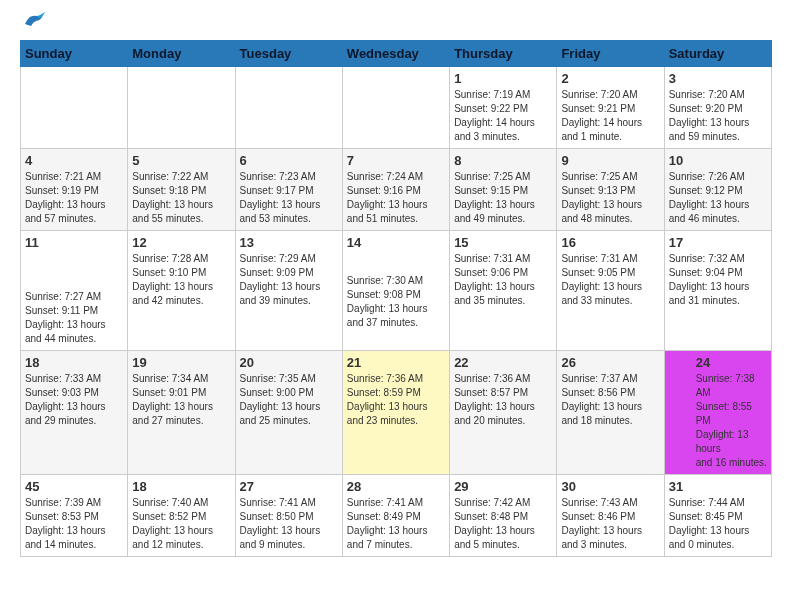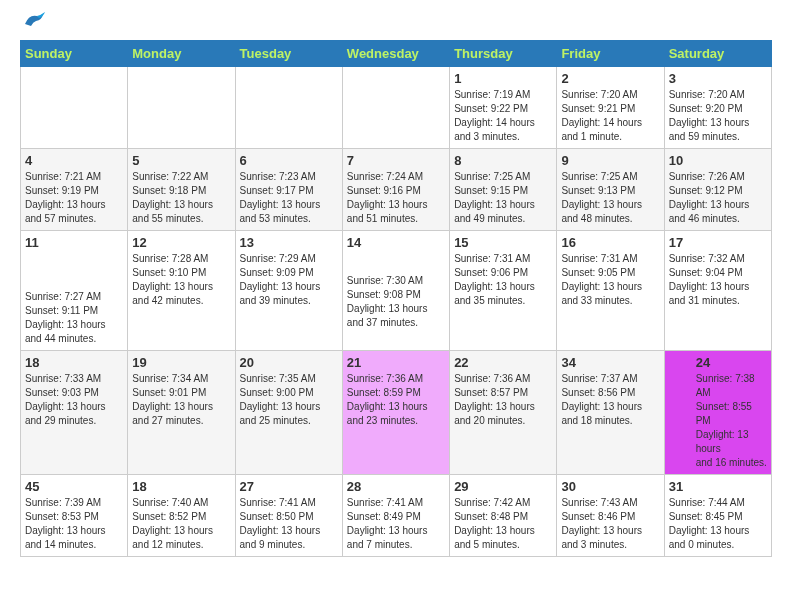--- a/index.html
+++ b/index.html
@@ -44,21 +44,21 @@
       font-size: 16px;
       color: #555;
     }
     .calendar-table {
       width: 100%;
       border-collapse: collapse;
       border: 1px solid #ccc;
     }
     .calendar-table th {
       background-color: #2979b8;
-      color: #bef264;
+      color: #0f172a;
       font-size: 13px;
       font-weight: bold;
       padding: 5px 4px;
       text-align: left;
       border: 1px solid #2979b8;
     }
     .calendar-table td {
       vertical-align: top;
       border: 1px solid #ccc;
       padding: 4px 4px;
@@ -265,36 +265,36 @@
 Daylight: 13 hours
 and 27 minutes.</div>
           </td>
           <td style="background: rgb(245, 245, 245);">
             <div class="day-number">20</div>
             <div class="day-info" style="white-space: pre-line;">Sunrise: 7:35 AM
 Sunset: 9:00 PM
 Daylight: 13 hours
 and 25 minutes.</div>
           </td>
-          <td style="background: #f0abfc;">
+          <td style="background: #fef9c3;">
             <div class="day-number">21</div>
             <div class="day-info" style="white-space: pre-line;">Sunrise: 7:36 AM
 Sunset: 8:59 PM
 Daylight: 13 hours
 and 23 minutes.</div>
           </td>
           <td style="background: rgb(245, 245, 245);">
             <div class="day-number">22</div>
             <div class="day-info" style="white-space: pre-line;">Sunrise: 7:36 AM
 Sunset: 8:57 PM
 Daylight: 13 hours
 and 20 minutes.</div>
           </td>
           <td style="background: rgb(245, 245, 245);">
-            <div class="day-number">34</div>
+            <div class="day-number">26</div>
             <div class="day-info" style="white-space: pre-line;">Sunrise: 7:37 AM
 Sunset: 8:56 PM
 Daylight: 13 hours
 and 18 minutes.</div>
           </td>
           <td style="background: #d946ef; padding-left: 31px;">
             <div class="day-number">24</div>
             <div class="day-info" style="white-space: pre-line;">Sunrise: 7:38 AM
 Sunset: 8:55 PM
 Daylight: 13 hours

